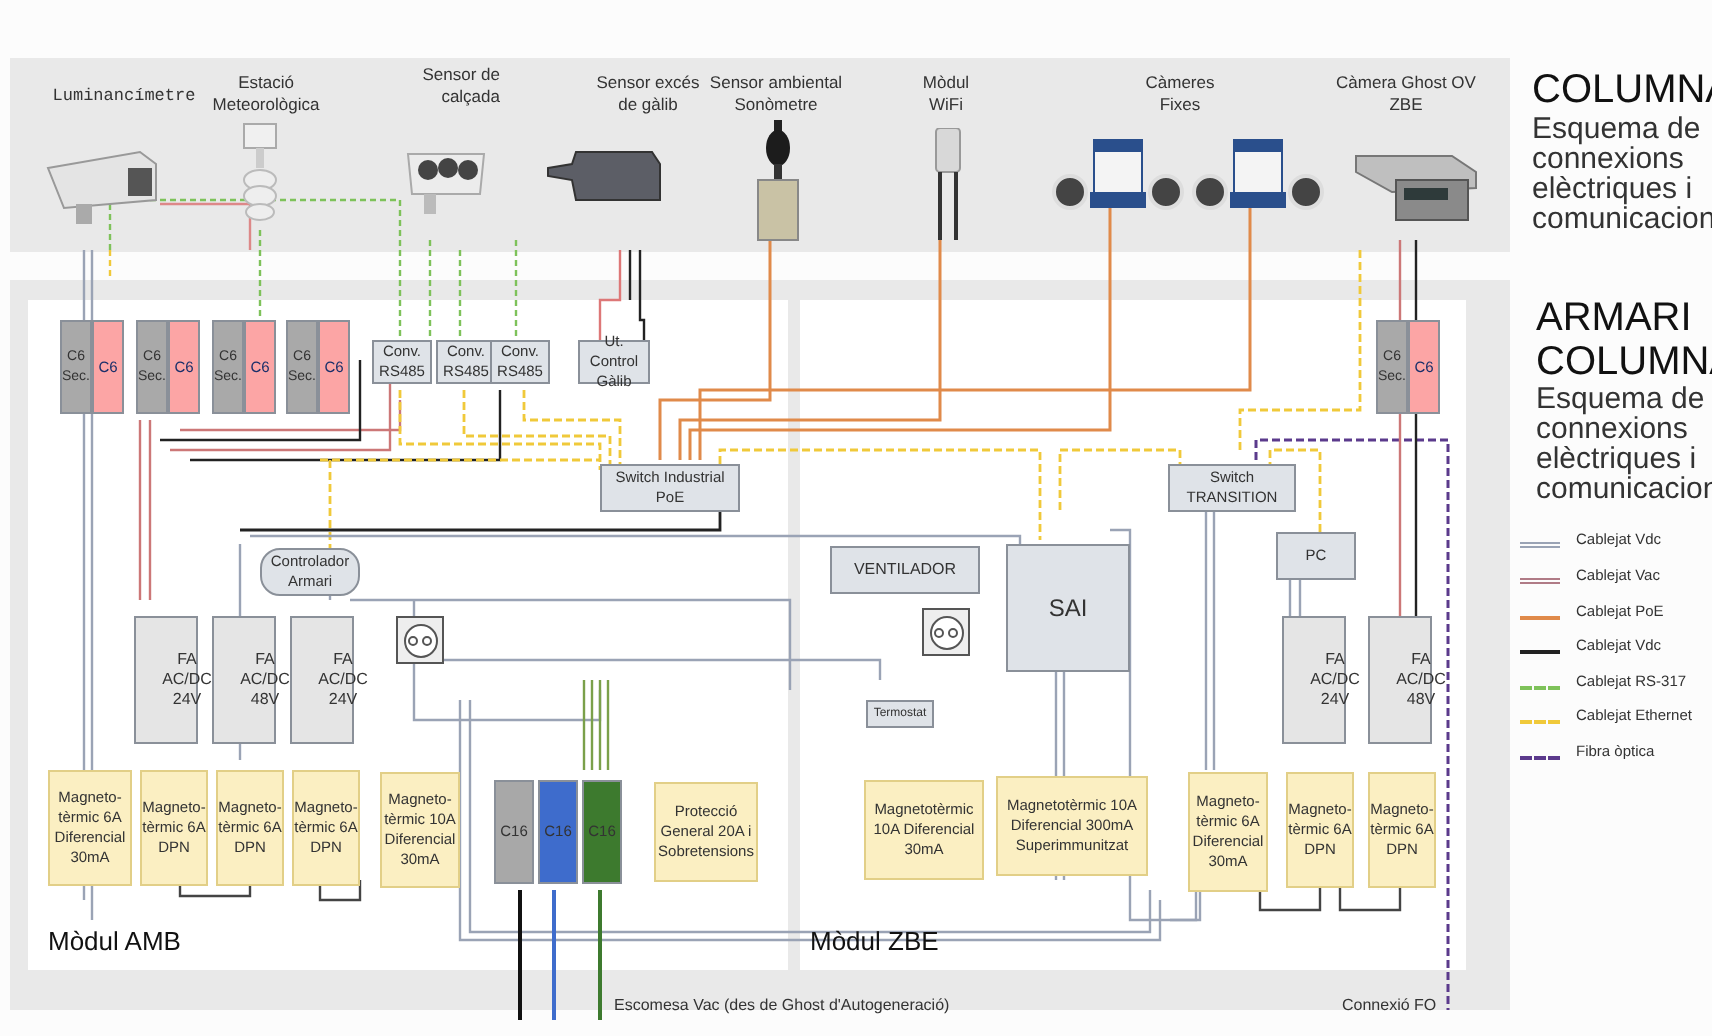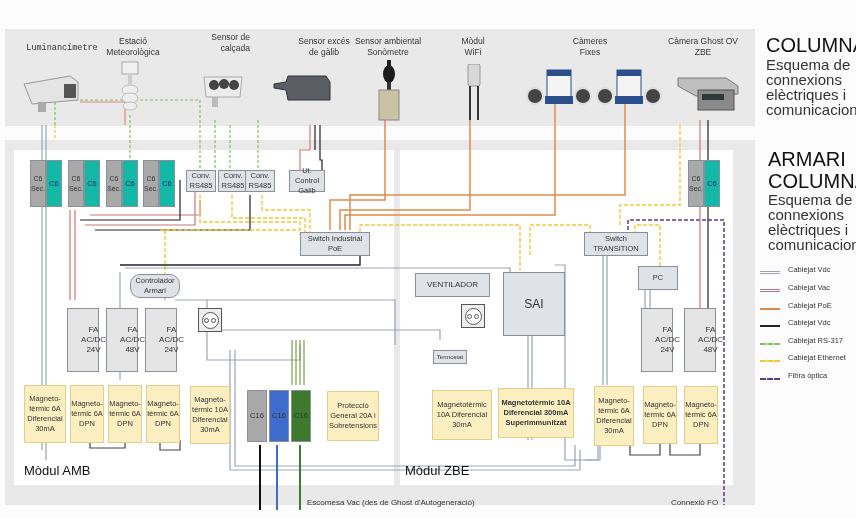--- a/index.html
+++ b/index.html
@@ -9,21 +9,21 @@
   .panel-main{left:5px;top:140px;width:750px;height:365px;background:#e9e9e9;}
   .inner-amb{left:14px;top:150px;width:380px;height:335px;background:#fff;}
   .inner-zbe{left:400px;top:150px;width:333px;height:335px;background:#fff;}
   .dev-label{font-size:8.5px;text-align:center;line-height:11px;color:#333;}
   svg.wires{position:absolute;left:0;top:0;}
   .box{position:absolute;box-sizing:border-box;border:1px solid #8a9099;display:flex;align-items:center;justify-content:center;text-align:center;font-size:7.5px;line-height:10px;color:#333;}
   .gray{background:#dfe3e8;}
   .lgray{background:#e5e5e5;padding-left:21px;}
   .yellow{background:#fbefc2;border-color:#e2cf87;}
   .c6s{background:#a9a9a9;color:#333;font-size:7px;}
-  .c6b{background:#14b8a6;color:#1a2f6a;font-size:7.5px;}
+  .c6b{background:#fca5a5;color:#1a2f6a;font-size:7.5px;}
   .c16g{background:#a8a8a8;}
   .c16b{background:#3e6ccc;}
   .c16gr{background:#3d7a2e;}
   .section-title{font-size:20px;color:#111;}
   .section-sub{font-size:15px;line-height:15px;color:#333;}
   .mod-title{font-size:13px;color:#111;}
   .legend-row{position:absolute;left:760px;font-size:7.5px;color:#333;display:flex;align-items:flex-end;}
   .legend-row .sw{width:20px;height:0;margin-right:8px;}
   .socket{position:absolute;width:24px;height:24px;border:1px solid #555;background:#eee;box-sizing:border-box;display:flex;align-items:center;justify-content:center;}
   .socket .c{width:15px;height:15px;border:1px solid #555;border-radius:50%;background:#fff;display:flex;align-items:center;justify-content:center;gap:2px;}
@@ -282,21 +282,21 @@
 <div class="box yellow" style="left:108px;top:385px;width:34px;height:58px;">Magneto-tèrmic 6A DPN</div>
 <div class="box yellow" style="left:146px;top:385px;width:34px;height:58px;">Magneto-tèrmic 6A DPN</div>
 <div class="box yellow" style="left:190px;top:386px;width:40px;height:58px;">Magneto-tèrmic 10A Diferencial 30mA</div>
 
 <div class="box c16g" style="left:247px;top:390px;width:20px;height:52px;">C16</div>
 <div class="box c16b" style="left:269px;top:390px;width:20px;height:52px;">C16</div>
 <div class="box c16gr" style="left:291px;top:390px;width:20px;height:52px;">C16</div>
 <div class="box yellow" style="left:327px;top:391px;width:52px;height:50px;">Protecció General 20A i Sobretensions</div>
 
 <div class="box yellow" style="left:432px;top:390px;width:60px;height:50px;text-align:center;">Magnetotèrmic 10A Diferencial 30mA</div>
-<div class="box yellow" style="left:498px;top:388px;width:76px;height:50px;font-weight:bold;">Magnetotèrmic 10A Diferencial 300mA Superimmunitzat</div>
+<div class="box yellow" style="left:498px;top:388px;width:76px;height:50px;">Magnetotèrmic 10A Diferencial 300mA Superimmunitzat</div>
 
 <div class="box yellow" style="left:594px;top:386px;width:40px;height:60px;">Magneto-tèrmic 6A Diferencial 30mA</div>
 <div class="box yellow" style="left:643px;top:386px;width:34px;height:58px;">Magneto-tèrmic 6A DPN</div>
 <div class="box yellow" style="left:684px;top:386px;width:34px;height:58px;">Magneto-tèrmic 6A DPN</div>
 
 <div class="abs mod-title" style="left:24px;top:463px;">Mòdul AMB</div>
 <div class="abs mod-title" style="left:405px;top:463px;">Mòdul ZBE</div>
 
 <div class="abs" style="left:307px;top:498px;font-size:8px;color:#333;">Escomesa Vac (des de Ghost d'Autogeneració)</div>
 <div class="abs" style="left:671px;top:498px;font-size:8px;color:#333;">Connexió FO</div>

